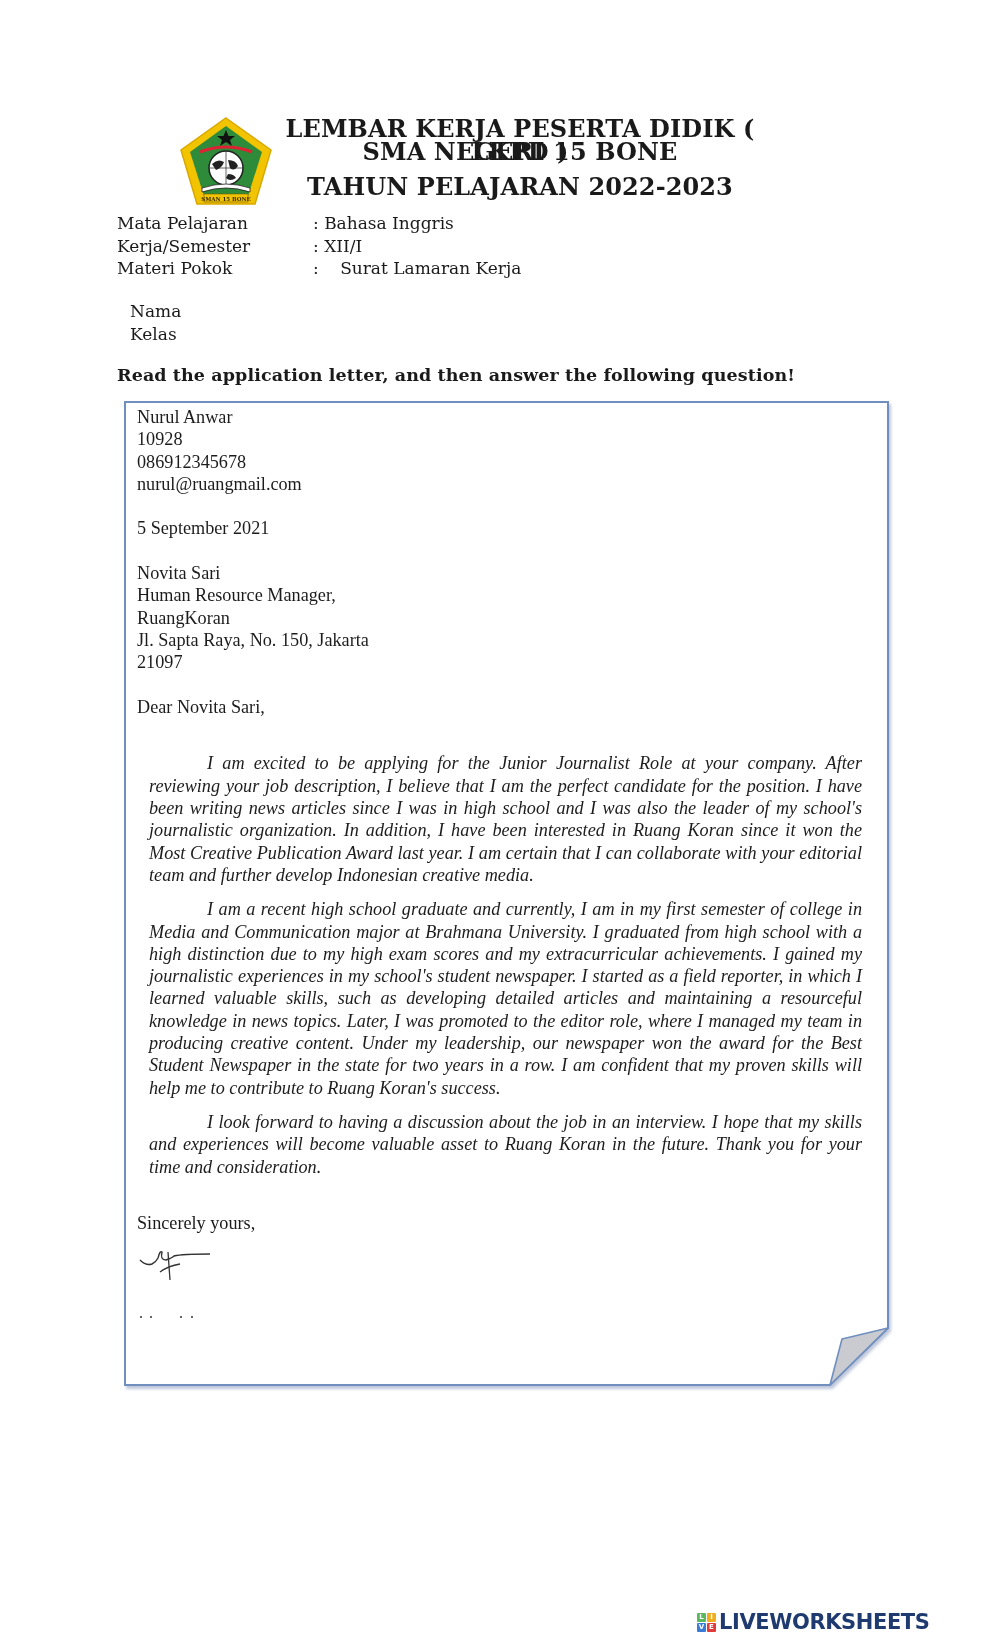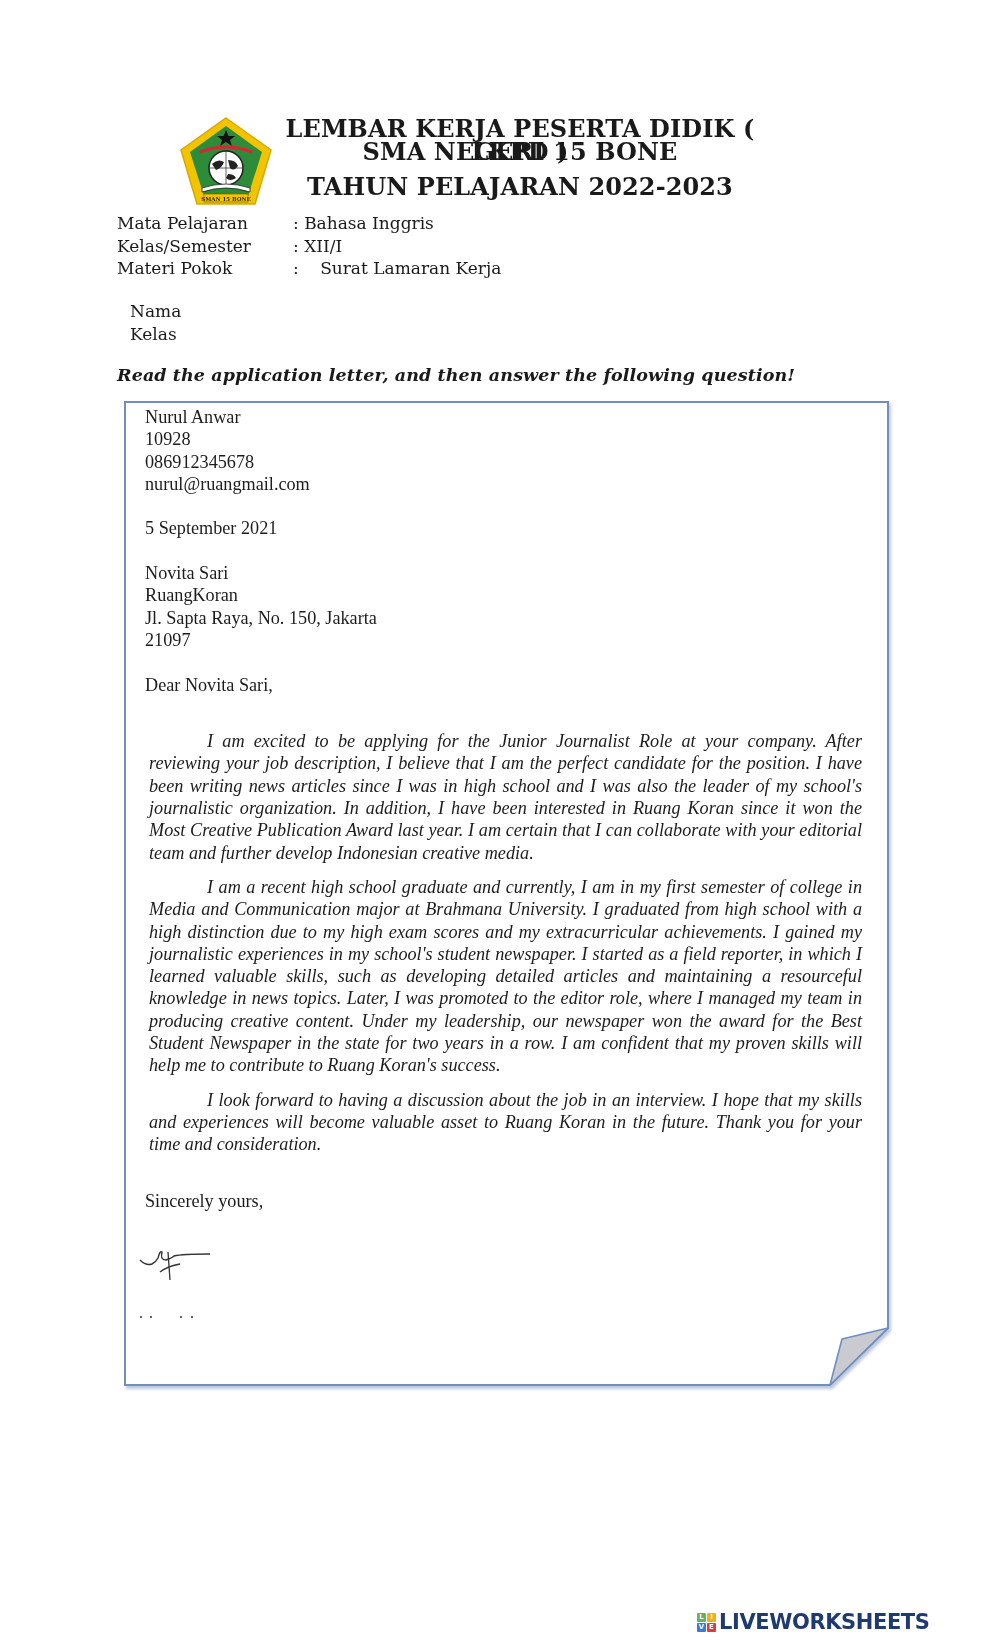--- a/index.html
+++ b/index.html
@@ -7,34 +7,34 @@
          font-family: "DejaVu Serif", "Liberation Serif", serif; color: #1a1a1a; }
   .abs { position: absolute; }
 
   
   .logo { left: 178px; top: 116px; width: 96px; height: 90px; }
   .title { left: 260px; width: 520px; text-align: center; font-weight: bold;
            font-size: 24px; line-height: 23px; letter-spacing: 0.1px; }
   .t1 { top: 117px; } .t2 { top: 140px; } .t3 { top: 163px; margin-top: 12px; }
 
   .meta { left: 117px; top: 212px; font-size: 17px; line-height: 22.5px; }
-  .meta .row { display: flex; }
+  .meta .row { display: flex; gap: 20px; }
   .meta .lbl { width: 176px; }
   .meta .val b { font-weight: normal; margin-left: 16px; }
   .student { left: 130px; top: 300px; font-size: 17px; line-height: 22.5px; }
 
-  .instruction { left: 117px; top: 365px; font-size: 17.5px; font-weight: bold; font-style: italic;
+  .instruction { left: 117px; top: 365px; font-size: 17.5px; font-weight: bold; 
                  letter-spacing: 0.1px; }
 
   
   .letterbox { left: 124px; top: 401px; width: 765px; height: 984px; }
   .letterbox svg { position: absolute; left: 0; top: 0; }
   .letter { left: 137px; top: 406px; width: 737px; font-family: "Liberation Serif", serif;
             font-size: 18.2px; line-height: 22.3px; color: #1c1c1c; }
-  .letter .line { white-space: nowrap; margin-left: 8px; }
+  .letter .line { white-space: nowrap; }
   .letter .gap { height: 22.3px; }
   .letter p { margin: 12px; text-align: justify; text-indent: 58px; font-style: italic; }
   .sig { left: 138px; top: 1246px; width: 80px; height: 42px; }
   .cut-name { left: 137px; top: 1305px; width: 70px; height: 6px; }
 
   
   .brand { left: 697px; top: 1607px; height: 30px; display: flex; align-items: center; }
   .brand .tiles { display: grid; grid-template-columns: 9px 9px; grid-template-rows: 9px 9px; gap: 1px; margin-right: 3px; }
   .brand .tile { font-family: "DejaVu Sans", sans-serif; font-size: 7px; font-weight: bold; color: #fff;
                  display: flex; align-items: center; justify-content: center; border-radius: 1px; }
@@ -63,21 +63,21 @@
 <div class="abs title t1">LEMBAR KERJA PESERTA DIDIK ( LKPD )</div>
 <div class="abs title t2">SMA NEGERI 15 BONE</div>
 <div class="abs title t3">TAHUN PELAJARAN 2022-2023</div>
 
 <div class="abs meta">
   <div class="row">
     <span class="lbl">Mata Pelajaran</span>
     <span class="val">: Bahasa Inggris</span>
   </div>
   <div class="row">
-    <span class="lbl">Kelas/Semester</span>
+    <span class="lbl">Kerja/Semester</span>
     <span class="val">: XII/I</span>
   </div>
   <div class="row">
     <span class="lbl">Materi Pokok</span>
     <span class="val"><span>: </span><b>Surat Lamaran Kerja</b></span>
   </div>
 </div>
 
 <div class="abs student">
   <div>Nama</div>
@@ -103,20 +103,21 @@
     <div class="line">Nurul Anwar</div>
     <div class="line">10928</div>
     <div class="line">086912345678</div>
     <div class="line">nurul@ruangmail.com</div>
   </div>
   <div class="gap"></div>
   <div class="line">5 September 2021</div>
   <div class="gap"></div>
   <div>
     <div class="line">Novita Sari</div>
+    <div class="line">Human Resource Manager,</div>
     <div class="line">RuangKoran</div>
     <div class="line">Jl. Sapta Raya, No. 150, Jakarta</div>
     <div class="line">21097</div>
   </div>
   <div class="gap"></div>
   <div class="line">Dear Novita Sari,</div>
   <div class="gap"></div>
   <p>I am excited to be applying for the Junior Journalist Role at your company. After reviewing your job description, I believe that I am the perfect candidate for the position. I have been writing news articles since I was in high school and I was also the leader of my school's journalistic organization. In addition, I have been interested in Ruang Koran since it won the Most Creative Publication Award last year. I am certain that I can collaborate with your editorial team and further develop Indonesian creative media.</p>
   <p>I am a recent high school graduate and currently, I am in my first semester of college in Media and Communication major at Brahmana University. I graduated from high school with a high distinction due to my high exam scores and my extracurricular achievements. I gained my journalistic experiences in my school's student newspaper. I started as a field reporter, in which I learned valuable skills, such as developing detailed articles and maintaining a resourceful knowledge in news topics. Later, I was promoted to the editor role, where I managed my team in producing creative content. Under my leadership, our newspaper won the award for the Best Student Newspaper in the state for two years in a row. I am confident that my proven skills will help me to contribute to Ruang Koran's success.</p>
   <p>I look forward to having a discussion about the job in an interview. I hope that my skills and experiences will become valuable asset to Ruang Koran in the future. Thank you for your time and consideration.</p>

